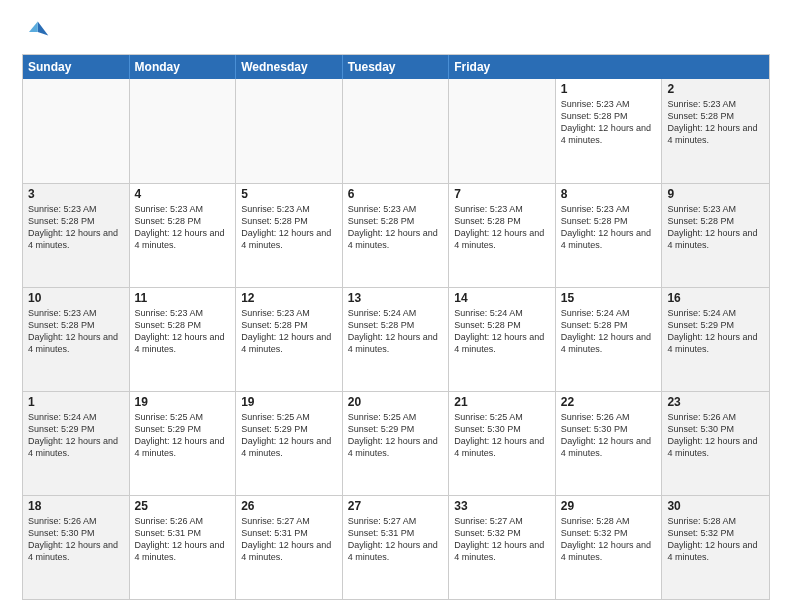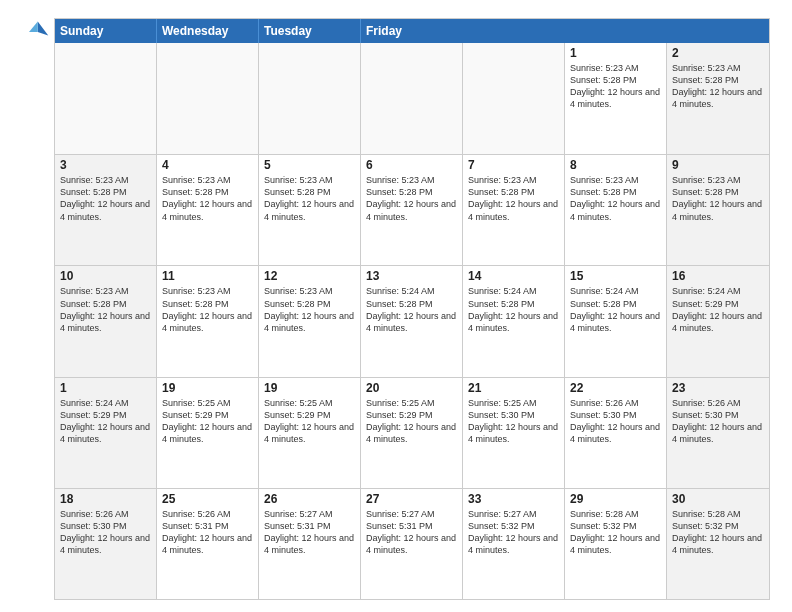--- a/index.html
+++ b/index.html
@@ -8,21 +8,21 @@
       height: 612px;
       font-family: Arial, sans-serif;
       background: #fff;
       overflow: hidden;
     }
     .page {
       width: 792px;
       height: 612px;
       padding: 18px 22px 12px 22px;
       display: flex;
-      flex-direction: row;
+      flex-direction: column;
     }
     .header {
       display: flex;
       align-items: flex-start;
       justify-content: space-between;
       margin-bottom: 8px;
     }
     .logo {
       display: flex;
       align-items: center;
@@ -135,20 +135,21 @@
     </div>
     <div class="title-block">
       <div class="month-title"></div>
       <div class="location"></div>
     </div>
   </div>
 
   <div class="calendar">
     <div class="cal-header">
     <div class="cal-header-cell">Sunday</div>
+        <div class="cal-header-cell">Monday</div>
         <div class="cal-header-cell">Wednesday</div>
         <div class="cal-header-cell">Tuesday</div>
         <div class="cal-header-cell">Friday</div>
       </div>
     <div class="cal-body">
     <div class="cal-week">
           <div class="cal-cell empty"></div>
           <div class="cal-cell empty"></div>
           <div class="cal-cell empty"></div>
           <div class="cal-cell empty"></div>

